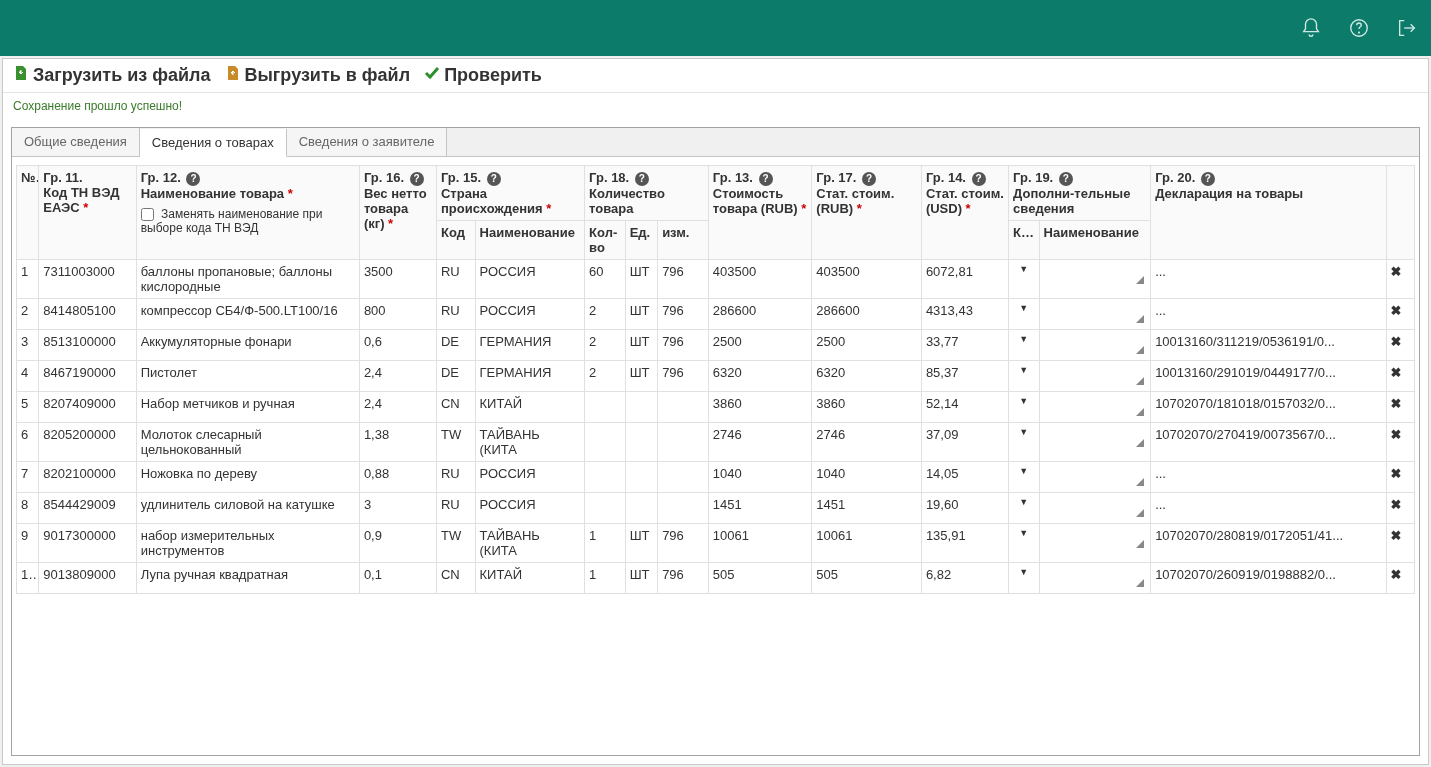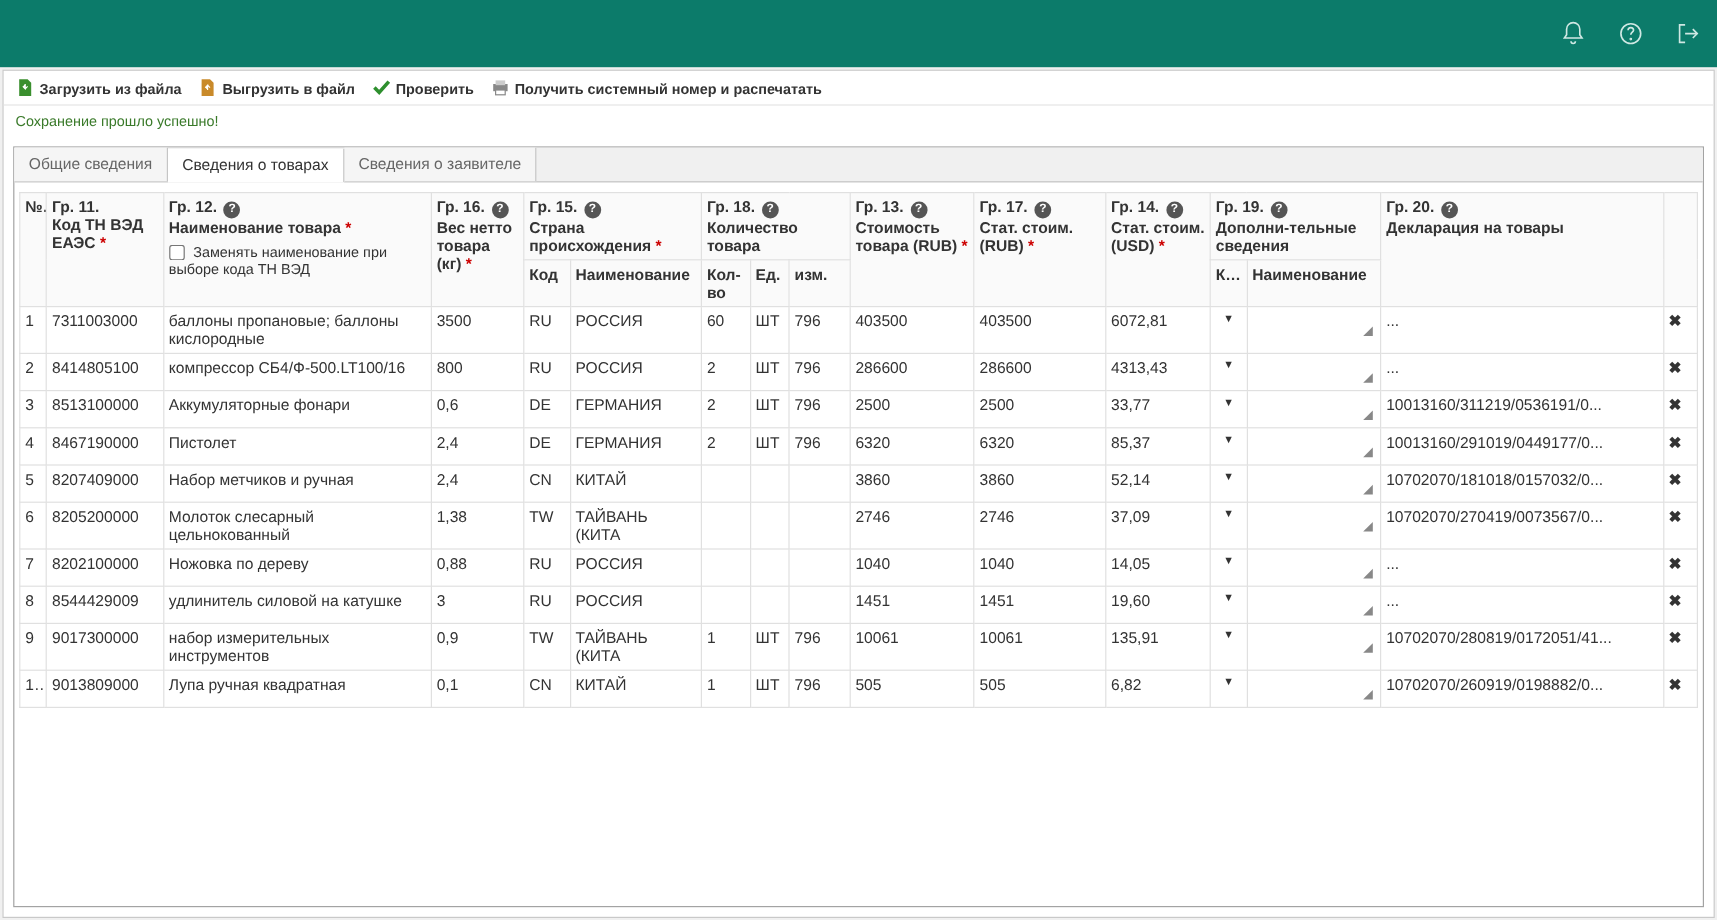--- a/index.html
+++ b/index.html
@@ -18,21 +18,21 @@
 .topbar-icon svg { width: 22px; height: 22px; stroke: currentColor; fill: none; stroke-width: 1.5; }
 
 .panel { background: #fff; border: 1px solid #c9c9c9; margin: 2px; height: calc(100% - 60px); overflow: hidden; display: flex; flex-direction: column; }
 .panel-header { padding: 4px 8px; border-bottom: 1px solid #d9d9d9; display: flex; align-items: center; font-weight: bold; font-size: 14px; gap: 6px; }
 .panel-header-icons { margin-left: auto; display: flex; gap: 2px; }
 .panel-header-icons span { width: 14px; height: 14px; border: 1px solid #999; font-size: 9px; display: flex; align-items: center; justify-content: center; cursor: pointer; color: #555; background: #f5f5f5; }
 .collapse-box { width: 12px; height: 12px; border: 1px solid #888; background: #fff; display: inline-block; position: relative; }
 .collapse-box::after { content: "−"; position: absolute; top: -3px; left: 1px; font-size: 11px; color: #555; }
 
 .toolbar { padding: 6px 10px; display: flex; gap: 14px; border-bottom: 1px solid #e5e5e5; align-items: center; }
-.toolbar-btn { display: flex; align-items: flex-end; gap: 4px; cursor: pointer; font-weight: bold; font-size: 12px; }
+.toolbar-btn { display: flex; align-items: flex-start; gap: 4px; cursor: pointer; font-weight: bold; font-size: 18px; }
 .tb-icon { width: 16px; height: 16px; display: inline-block; }
 
 .status-msg { padding: 6px 10px; color: #3a7a2a; font-size: 12px; }
 
 .tabs-wrap { padding: 8px; flex: 1; overflow: auto; }
 .tabs-outer { border: 1px solid #a3a3a3; height: 100%; display: flex; flex-direction: column; justify-content: center; }
 .tabs-nav { display: flex; background: #f0f0f0; border-bottom: 1px solid #c5c5c5; }
 .tab { padding: 6px 12px; border-right: 1px solid #c5c5c5; cursor: pointer; color: #666; background: #f5f5f5; }
 .tab.active { background: #fff; color: #333; border-bottom: 1px solid #fff; position: relative; top: 1px; }
 
@@ -116,28 +116,20 @@
           <path fill="#c98a2a" d="M3 1h7l3 3v11H3z"></path>
           <path fill="#fff" d="M8 10V6l-2 2m2-2l2 2" stroke="#fff"></path>
         </svg>
       <span>Выгрузить в файл</span>
     </div>
     <div class="toolbar-btn">
       <svg class="tb-icon" viewBox="0 0 16 16">
           <path fill="none" stroke="#2e8f2e" stroke-width="3" d="M2 8l4 4 8-9"></path>
         </svg>
       <span>Проверить</span>
-    </div>
-    <div class="toolbar-btn">
-      <svg class="tb-icon" viewBox="0 0 16 16">
-          <rect x="2" y="5" width="12" height="6" fill="#888"></rect>
-          <rect x="4" y="2" width="8" height="4" fill="#ccc"></rect>
-          <rect x="4" y="10" width="8" height="4" fill="#fff" stroke="#888"></rect>
-        </svg>
-      <span>Получить системный номер и распечатать</span>
     </div>
   </div>
 
   <div class="status-msg">Сохранение прошло успешно!</div>
 
   <div class="tabs-wrap">
     <div class="tabs-outer">
       <div class="tabs-nav">
         <div class="tab">Общие сведения</div>
         <div class="tab active">Сведения о товарах</div>

